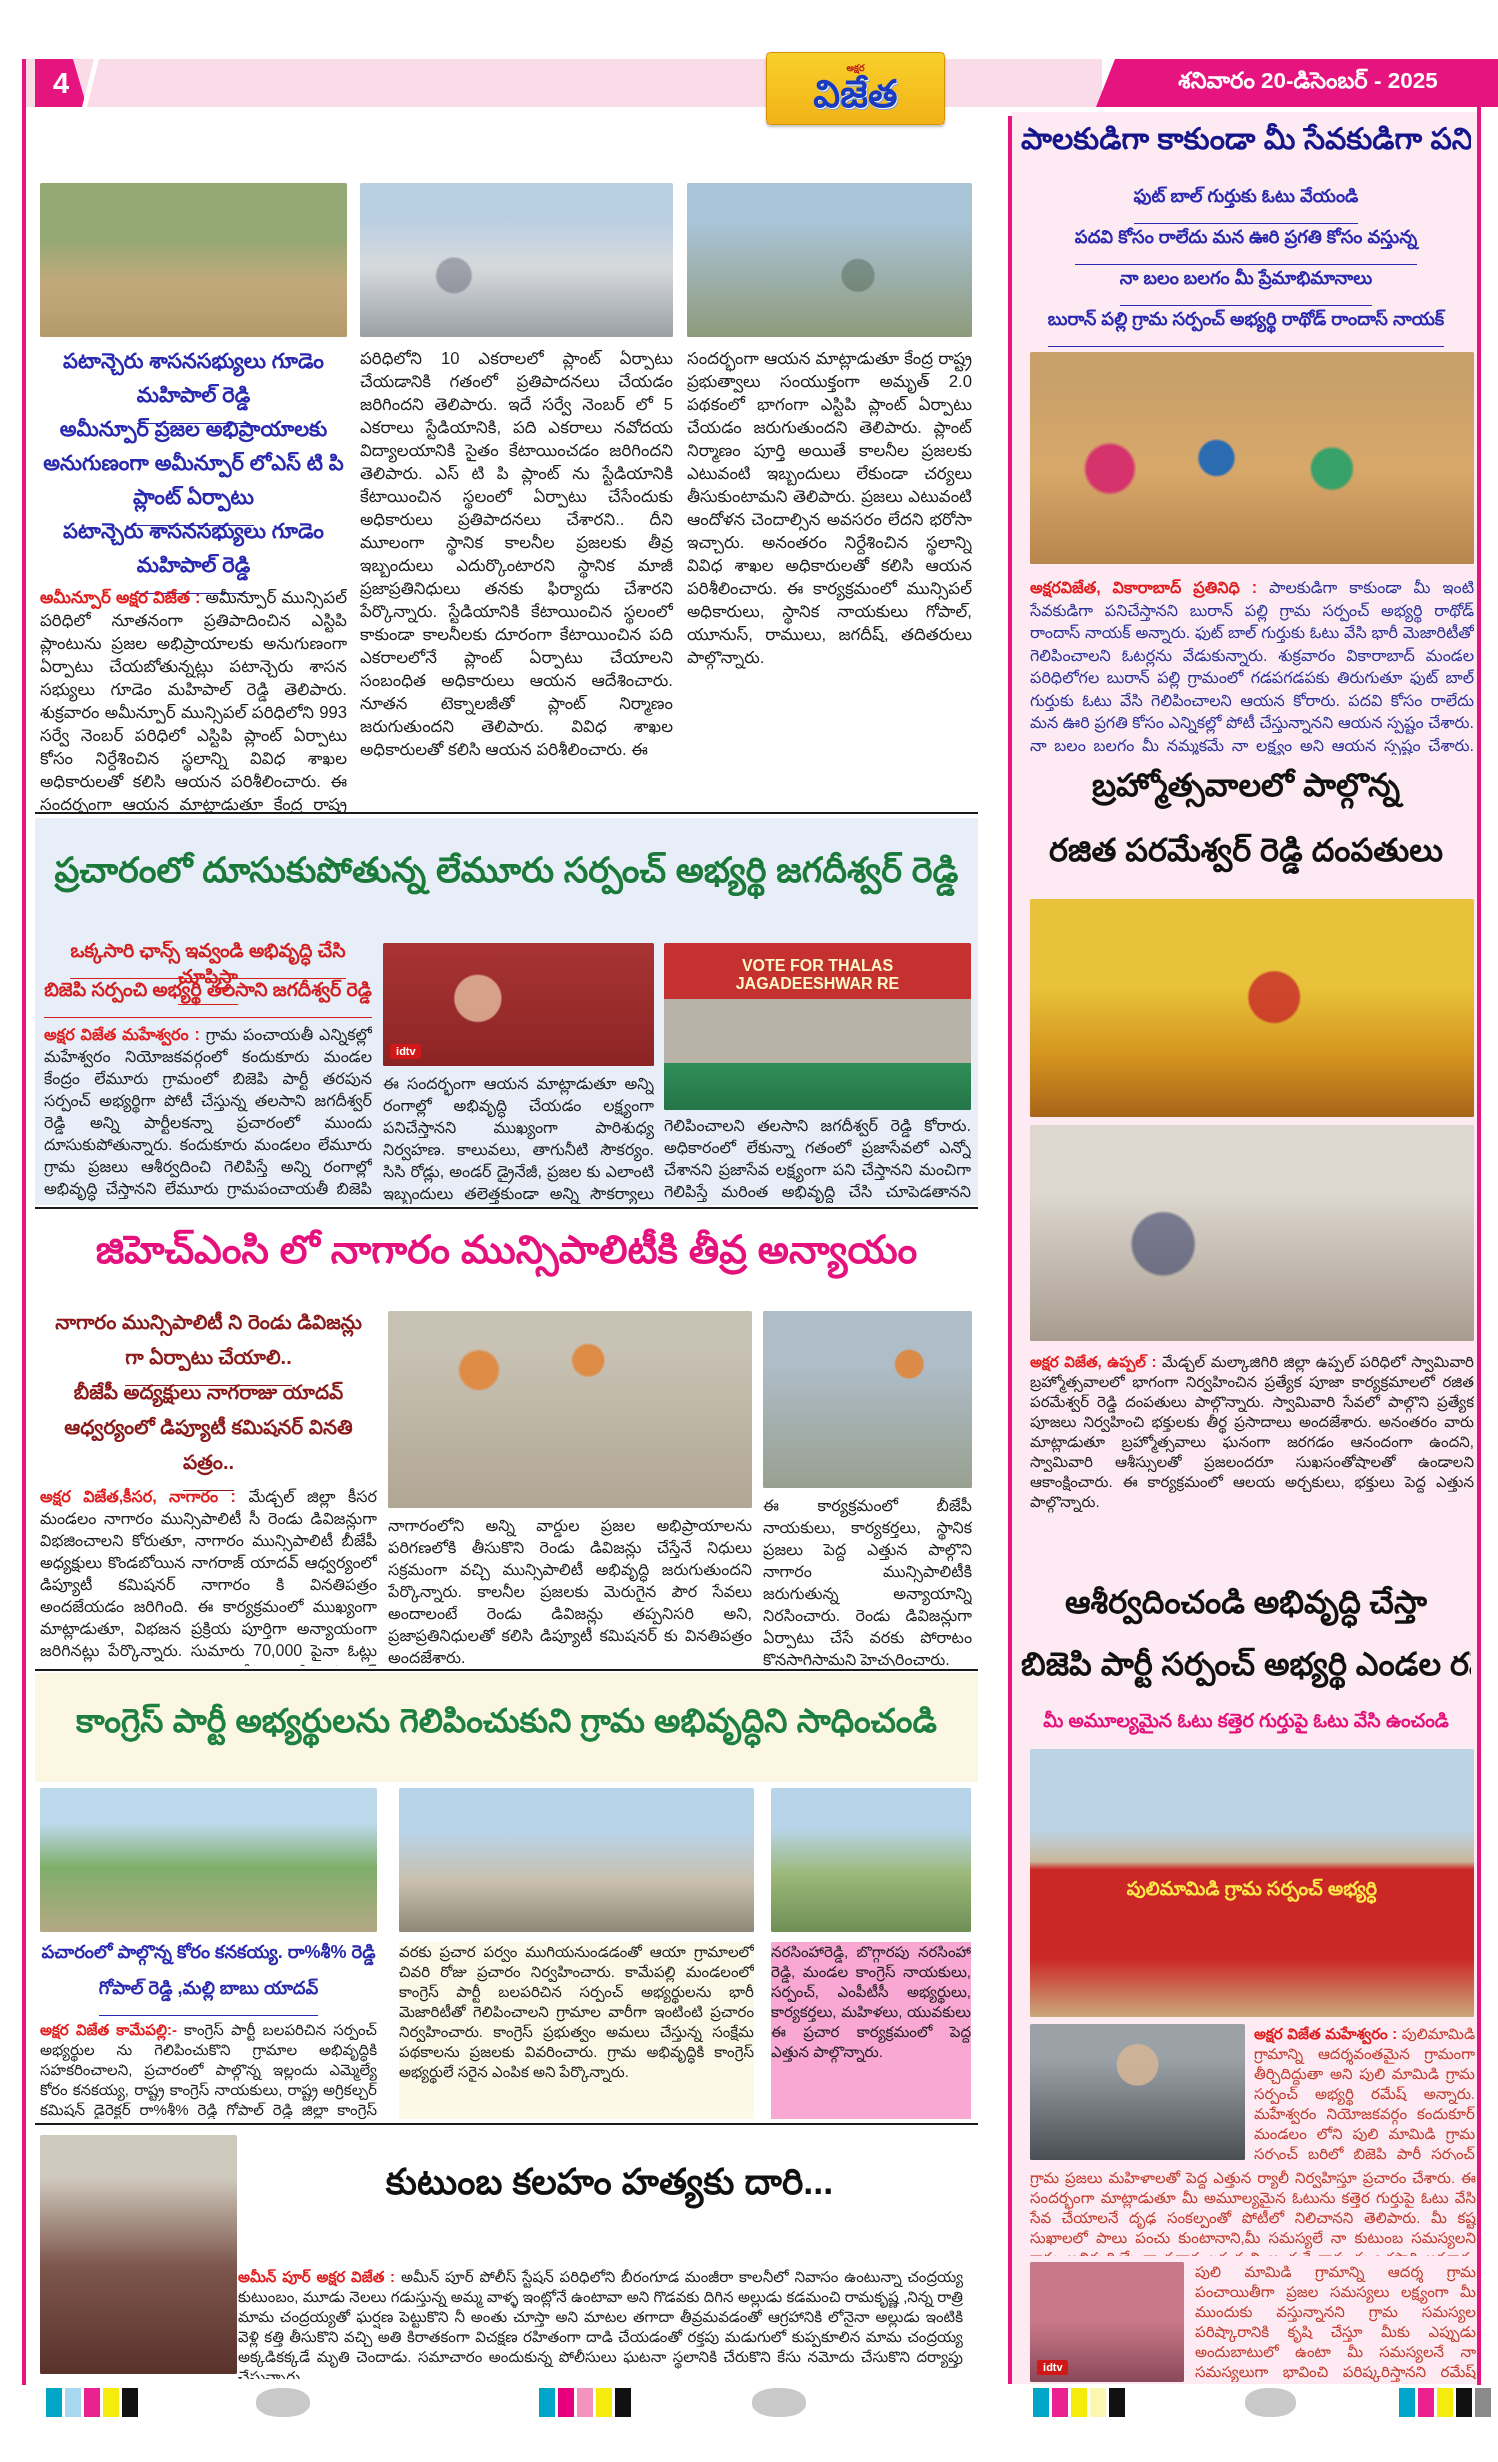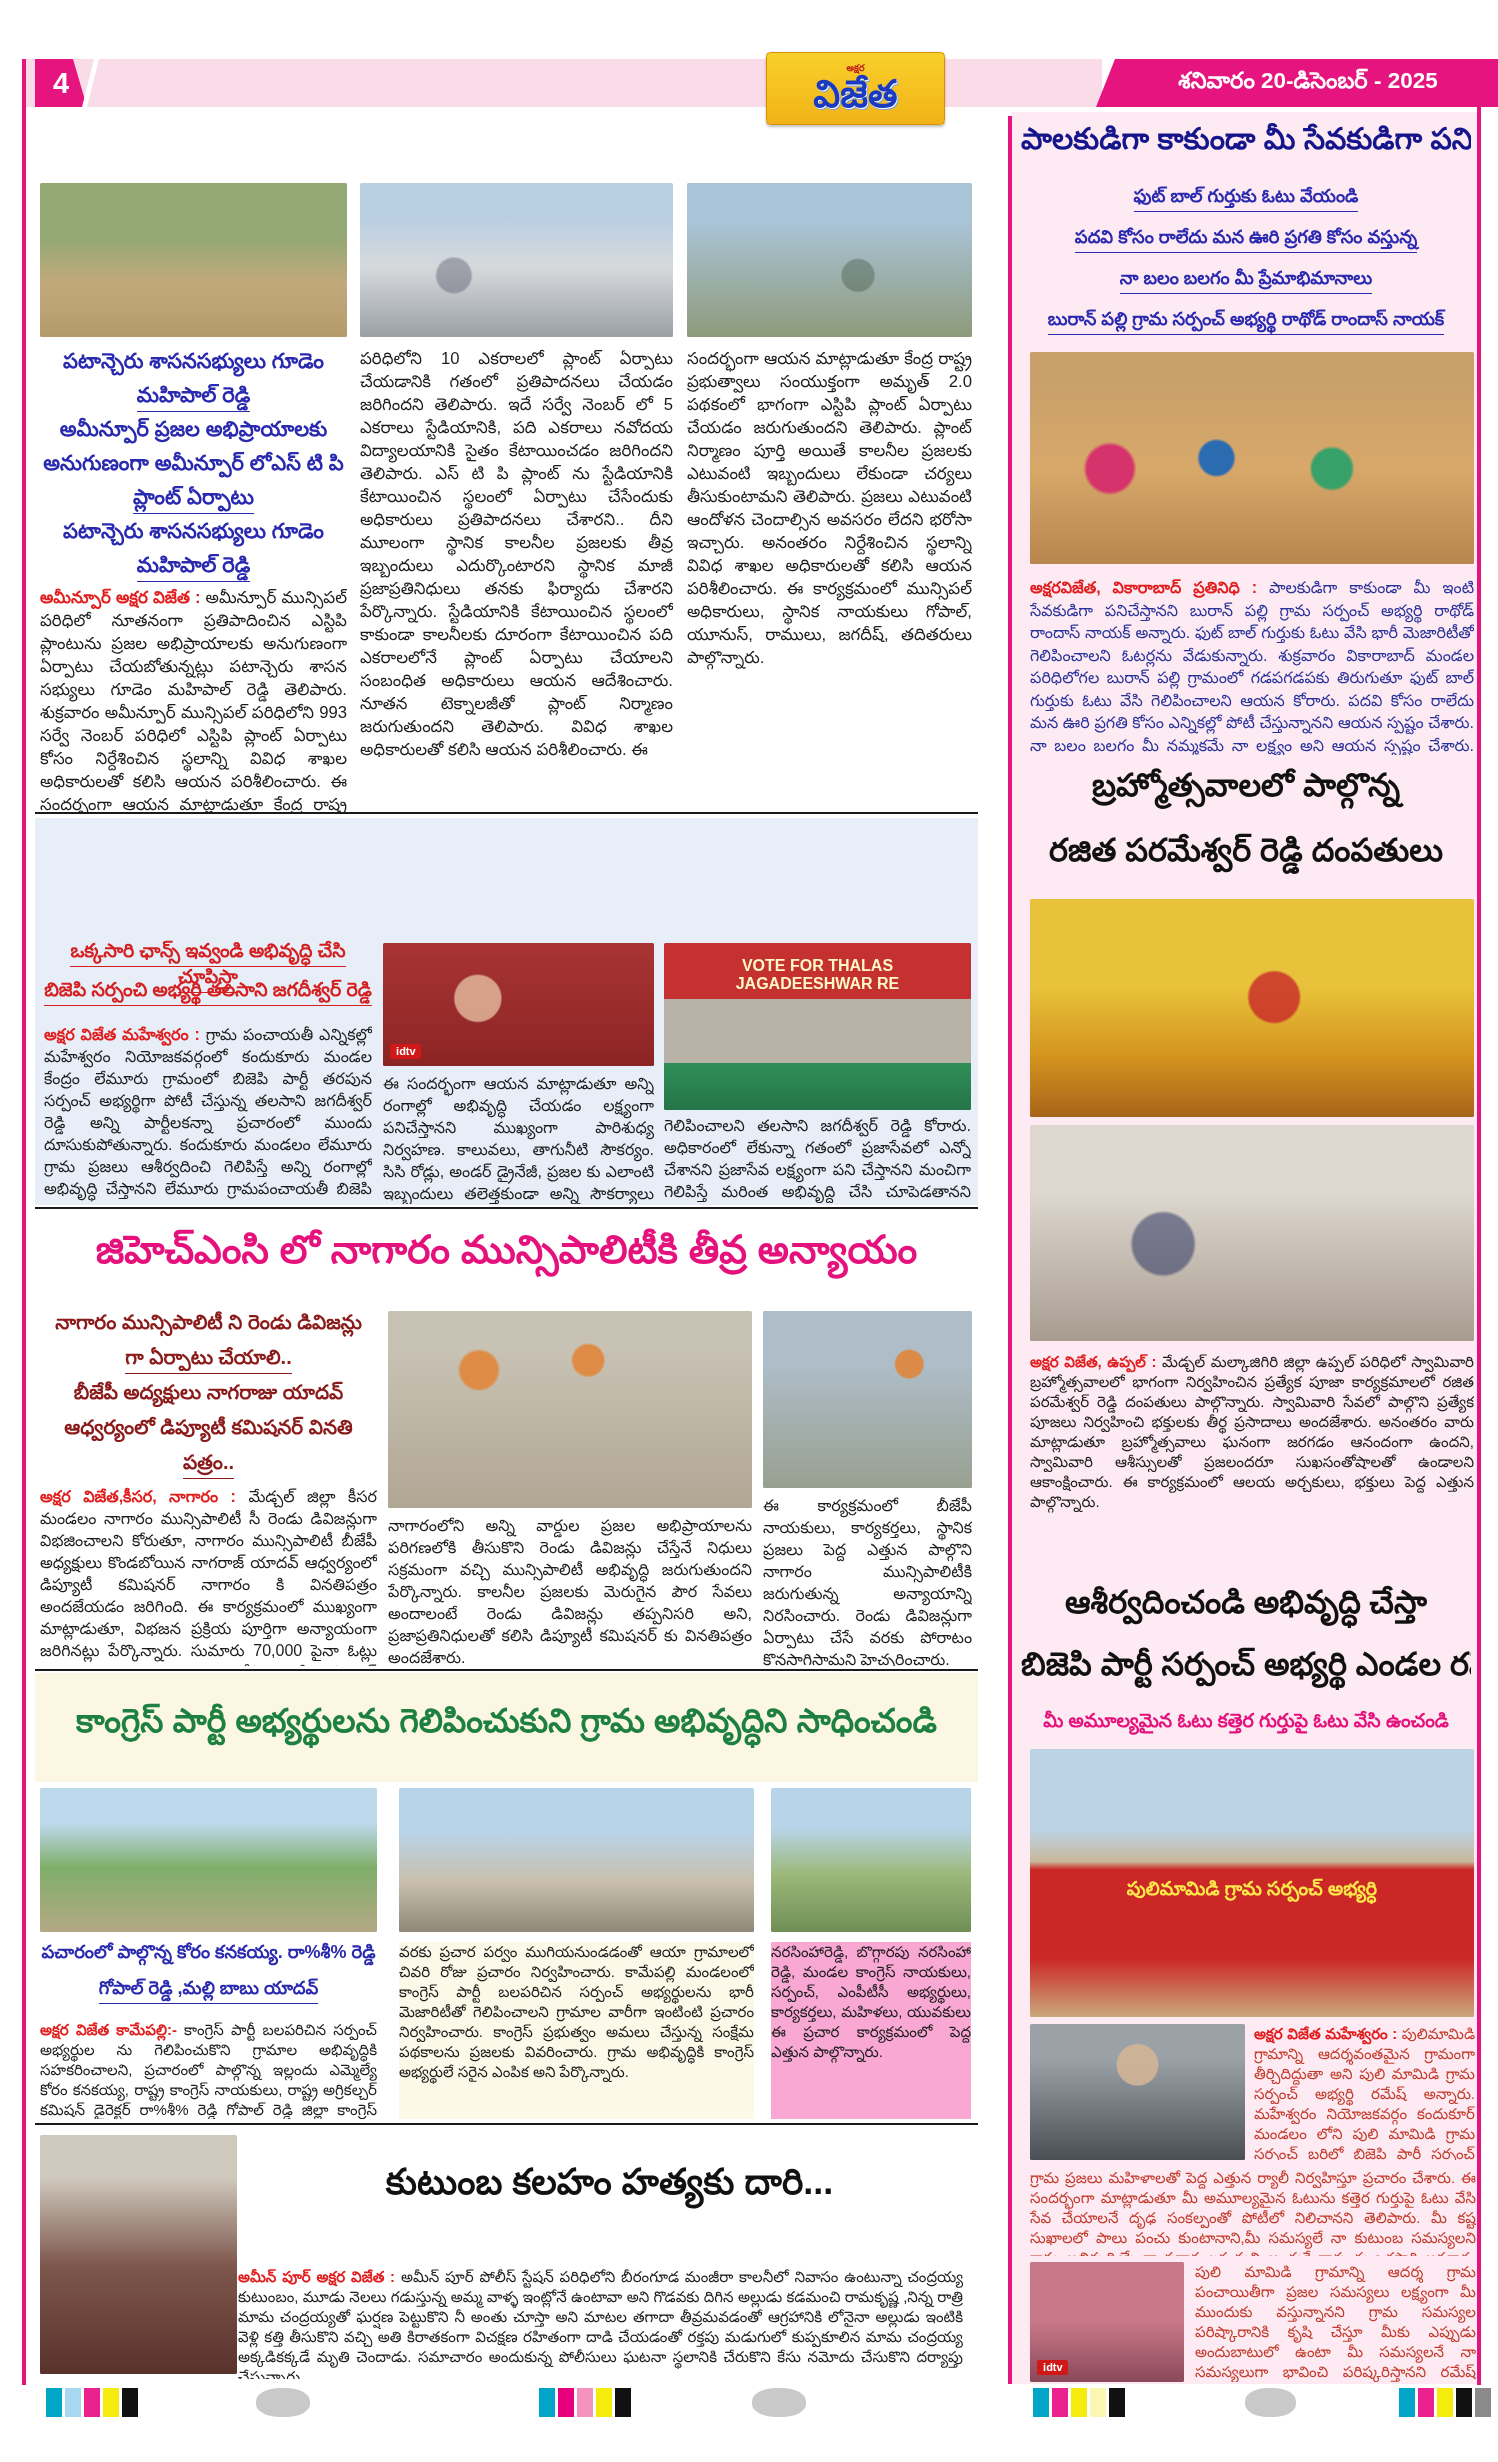--- a/index.html
+++ b/index.html
@@ -2,21 +2,21 @@
 <html style="font-size:11.6px"><head>
 <meta charset="utf-8">
 <style>
   html,body{margin:0;padding:0;}
   body{width:1499px;height:2462px;background:#ffffff;font-family:"Liberation Sans","DejaVu Sans",sans-serif;}
   .page{position:relative;width:1499px;height:2462px;background:#fff;overflow:hidden;}
   .abs{position:absolute;}
   .nowrap{white-space:nowrap;overflow:hidden;}
   .center{text-align:center;}
   .just{text-align:justify;}
-  .u{border-bottom:1.5px solid currentColor;padding-bottom:5px;}
+  .u{border-bottom:1.5px solid currentColor;padding-bottom:17px;}
   .ph{position:absolute;overflow:hidden;border-radius:1.5px;}
   .dateline{color:#e11d1d;font-weight:bold;}
   .bodytxt{overflow:hidden;}
   .hr{position:absolute;height:2.2px;background:#1a1a1a;}
   .chip{position:absolute;left:7.3px;bottom:7.3px;background:#d01818;color:#fff;font-weight:bold;font-size:11px;padding:1.5px 5.8px;border-radius:2.2px;}
   
   .band-pink{position:absolute;left:25px;top:59px;width:1077px;height:48px;background:#f9dce8;}
   .band-magenta{position:absolute;left:1096px;top:59px;width:402px;height:48px;background:#e5147e;clip-path:polygon(19px 0,100% 0,100% 100%,0 100%);display:flex;align-items:center;justify-content:center;}
   .date-text{color:#fff;font-weight:bold;font-size:22.5px;padding-left:22px;}
   .pagenum-box{position:absolute;left:35px;top:59px;width:52px;height:48px;background:#e5147e;clip-path:polygon(0 0,38px 0,52px 100%,0 100%);display:flex;align-items:center;justify-content:center;}
@@ -111,20 +111,21 @@
   </div>
   <div class="abs just b23 bodytxt" style="left:40px;top:586px;width:307px;height:226px;">
     <span class="dateline">అమీన్పూర్ అక్షర విజేత :</span>
     <span>అమీన్పూర్ మున్సిపల్ పరిధిలో నూతనంగా ప్రతిపాదించిన ఎస్టిపి ప్లాంటును ప్రజల అభిప్రాయాలకు అనుగుణంగా ఏర్పాటు చేయబోతున్నట్లు పటాన్చెరు శాసన సభ్యులు గూడెం మహిపాల్ రెడ్డి తెలిపారు. శుక్రవారం అమీన్పూర్ మున్సిపల్ పరిధిలోని 993 సర్వే నెంబర్ పరిధిలో ఎస్టిపి ప్లాంట్ ఏర్పాటు కోసం నిర్దేశించిన స్థలాన్ని వివిధ శాఖల అధికారులతో కలిసి ఆయన పరిశీలించారు. ఈ సందర్భంగా ఆయన మాట్లాడుతూ కేంద్ర రాష్ట్ర ప్రభుత్వాలు సంయుక్తంగా అమృత్ 2.0 పథకంలో భాగంగా పటాన్చెరు నియోజకవర్గ పరిధిలోని ఏడు చెరువుల పరిధిలో 1100 కోట్ల రూపాయల అంచనా వ్యయంతో సీవరేజ్ ట్రీట్మెంట్ ప్లాంట్లు ఏర్పాటు చేస్తుందని తెలిపారు. ఈ నేపథ్యంలో అమీన్పూర్ మున్సిపల్ పరిధిలోని 993 సర్వే నంబర్</span>
   </div>
   <div class="abs just b23 bodytxt" style="left:360px;top:347px;width:313px;height:464px;">పరిధిలోని 10 ఎకరాలలో ప్లాంట్ ఏర్పాటు చేయడానికి గతంలో ప్రతిపాదనలు చేయడం జరిగిందని తెలిపారు. ఇదే సర్వే నెంబర్ లో 5 ఎకరాలు స్టేడియానికి, పది ఎకరాలు నవోదయ విద్యాలయానికి సైతం కేటాయించడం జరిగిందని తెలిపారు. ఎస్ టి పి ప్లాంట్ ను స్టేడియానికి కేటాయించిన స్థలంలో ఏర్పాటు చేసేందుకు అధికారులు ప్రతిపాదనలు చేశారని.. దీని మూలంగా స్థానిక కాలనీల ప్రజలకు తీవ్ర ఇబ్బందులు ఎదుర్కొంటారని స్థానిక మాజీ ప్రజాప్రతినిధులు తనకు ఫిర్యాదు చేశారని పేర్కొన్నారు. స్టేడియానికి కేటాయించిన స్థలంలో కాకుండా కాలనీలకు దూరంగా కేటాయించిన పది ఎకరాలలోనే ప్లాంట్ ఏర్పాటు చేయాలని సంబంధిత అధికారులు ఆయన ఆదేశించారు. నూతన టెక్నాలజీతో ప్లాంట్ నిర్మాణం జరుగుతుందని తెలిపారు. వివిధ శాఖల అధికారులతో కలిసి ఆయన పరిశీలించారు. ఈ</div>
   <div class="abs just b23 bodytxt" style="left:687px;top:347px;width:285px;height:464px;">సందర్భంగా ఆయన మాట్లాడుతూ కేంద్ర రాష్ట్ర ప్రభుత్వాలు సంయుక్తంగా అమృత్ 2.0 పథకంలో భాగంగా ఎస్టిపి ప్లాంట్ ఏర్పాటు చేయడం జరుగుతుందని తెలిపారు. ప్లాంట్ నిర్మాణం పూర్తి అయితే కాలనీల ప్రజలకు ఎటువంటి ఇబ్బందులు లేకుండా చర్యలు తీసుకుంటామని తెలిపారు. ప్రజలు ఎటువంటి ఆందోళన చెందాల్సిన అవసరం లేదని భరోసా ఇచ్చారు. అనంతరం నిర్దేశించిన స్థలాన్ని వివిధ శాఖల అధికారులతో కలిసి ఆయన పరిశీలించారు. ఈ కార్యక్రమంలో మున్సిపల్ అధికారులు, స్థానిక నాయకులు గోపాల్, యూనుస్, రాములు, జగదీష్, తదితరులు పాల్గొన్నారు.</div>
   <div class="hr" style="left:35px;top:812px;width:943px;"></div>
 
   <div class="a2-bg"></div>
+  <div class="abs h-a2 center nowrap">ప్రచారంలో దూసుకుపోతున్న లేమూరు  సర్పంచ్ అభ్యర్థి జగదీశ్వర్ రెడ్డి</div>
   <div class="abs center sub-red" style="left:44px;top:940px;width:328px;"><span class="u">ఒక్కసారి ఛాన్స్ ఇవ్వండి అభివృద్ధి చేసి చూపిస్తా</span></div>
   <div class="abs center sub-red" style="left:44px;top:979px;width:328px;"><span class="u">బిజెపి సర్పంచి  అభ్యర్థి  తలసాని  జగదీశ్వర్ రెడ్డి</span></div>
   <div class="abs just b22 bodytxt" style="left:44px;top:1024px;width:328px;height:178px;">
     <span class="dateline">అక్షర విజేత మహేశ్వరం :</span>
     <span>గ్రామ పంచాయతీ ఎన్నికల్లో మహేశ్వరం నియోజకవర్గంలో కందుకూరు మండల కేంద్రం లేమూరు గ్రామంలో బిజెపి పార్టీ తరపున సర్పంచ్ అభ్యర్థిగా పోటీ చేస్తున్న తలసాని జగదీశ్వర్ రెడ్డి అన్ని పార్టీలకన్నా ప్రచారంలో ముందు దూసుకుపోతున్నారు. కందుకూరు మండలం లేమూరు గ్రామ ప్రజలు ఆశీర్వదించి గెలిపిస్తే అన్ని రంగాల్లో అభివృద్ధి చేస్తానని లేమూరు గ్రామపంచాయతీ బిజెపి పార్టీ అభ్యర్థి తలసాని జగదీశ్వర్ రెడ్డి అన్నారు.</span>
   </div>
   <div class="ph a2pA" style="left:383px;top:943px;width:271px;height:123px;">
     <span class="chip">idtv</span>
   </div>
   <div class="abs just b22 bodytxt" style="left:383px;top:1073px;width:271px;height:131px;">ఈ సందర్భంగా ఆయన మాట్లాడుతూ అన్ని రంగాల్లో అభివృద్ధి చేయడం లక్ష్యంగా పనిచేస్తానని ముఖ్యంగా పారిశుధ్య నిర్వహణ. కాలువలు, తాగునీటి సౌకర్యం. సిసి రోడ్లు, అండర్ డ్రైనేజీ, ప్రజల కు ఎలాంటి ఇబ్బందులు తలెత్తకుండా అన్ని సౌకర్యాలు కోసం కృషి చేస్తానని అన్నారు. గ్రామాన్ని మరింత అభివృద్ధి కోసం నిరంతరం కృషి చేస్తానని అన్నారు. లేమూరు గ్రామ ప్రజలందరూ ఆశీర్వదించి</div>

